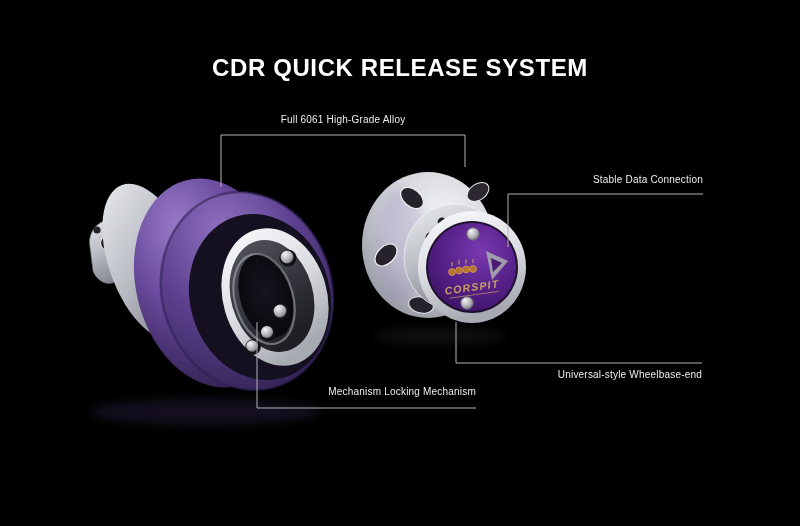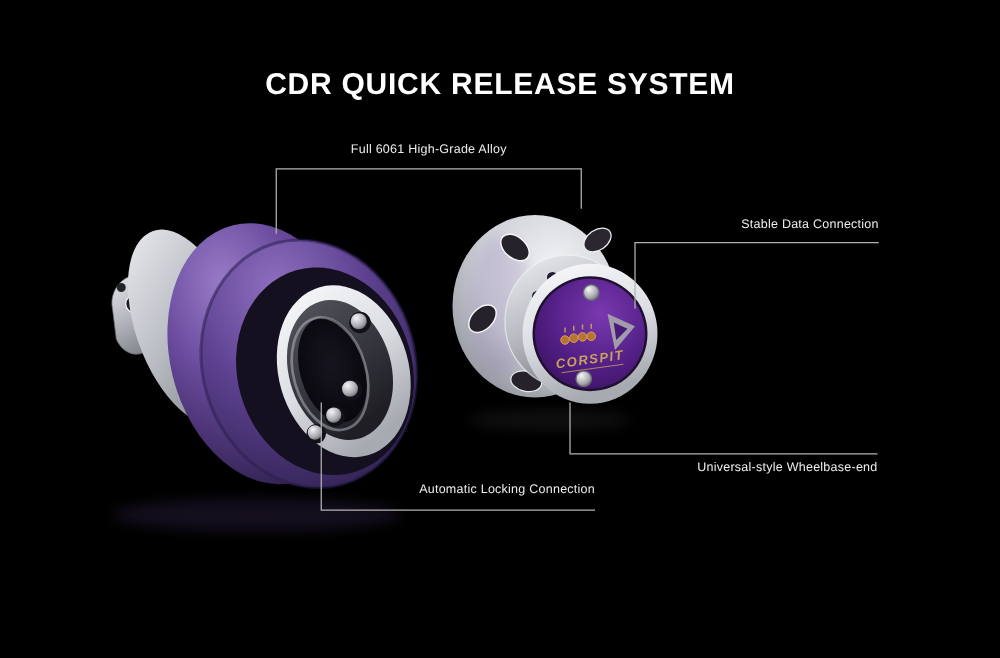--- a/index.html
+++ b/index.html
@@ -183,14 +183,14 @@
   </svg>
 
   <div class="title">CDR QUICK RELEASE SYSTEM</div>
 
   <div class="callout-label lbl-alloy">Full 6061 High-Grade Alloy</div>
 
   <div class="callout-label lbl-data">Stable Data Connection</div>
 
   <div class="callout-label lbl-wheelbase">Universal-style Wheelbase-end</div>
 
-  <div class="callout-label lbl-locking">Automatic Locking Connection</div>
+  <div class="callout-label lbl-locking">Mechanism Locking Mechanism</div>
 </div>
 
 </body></html>

